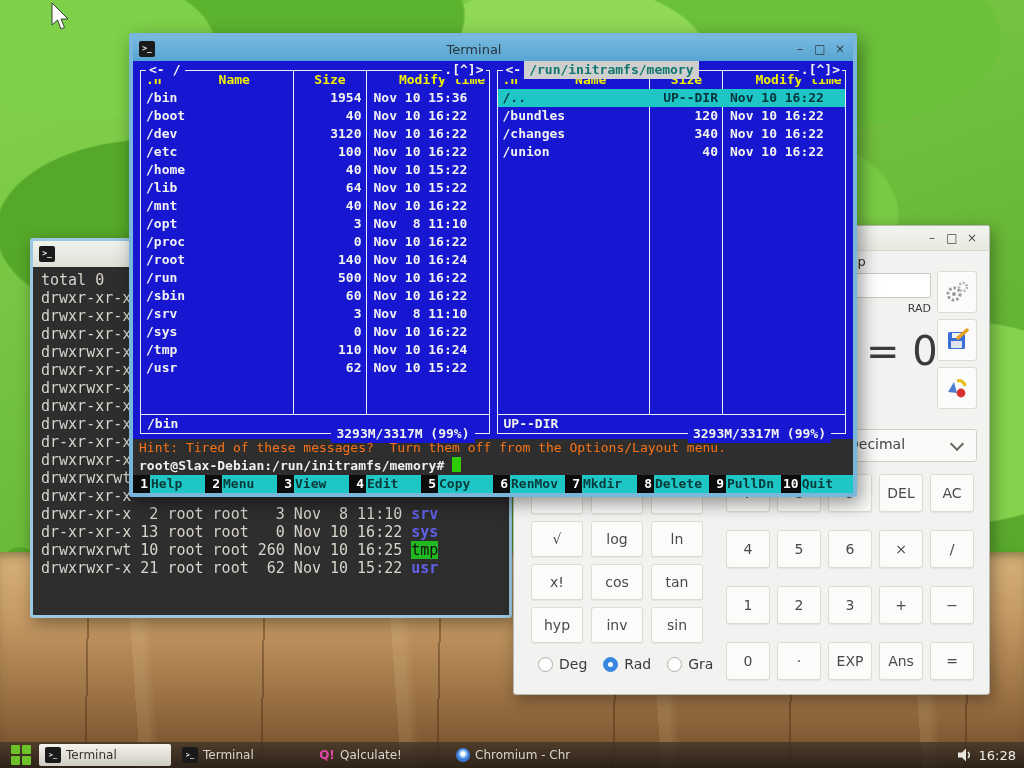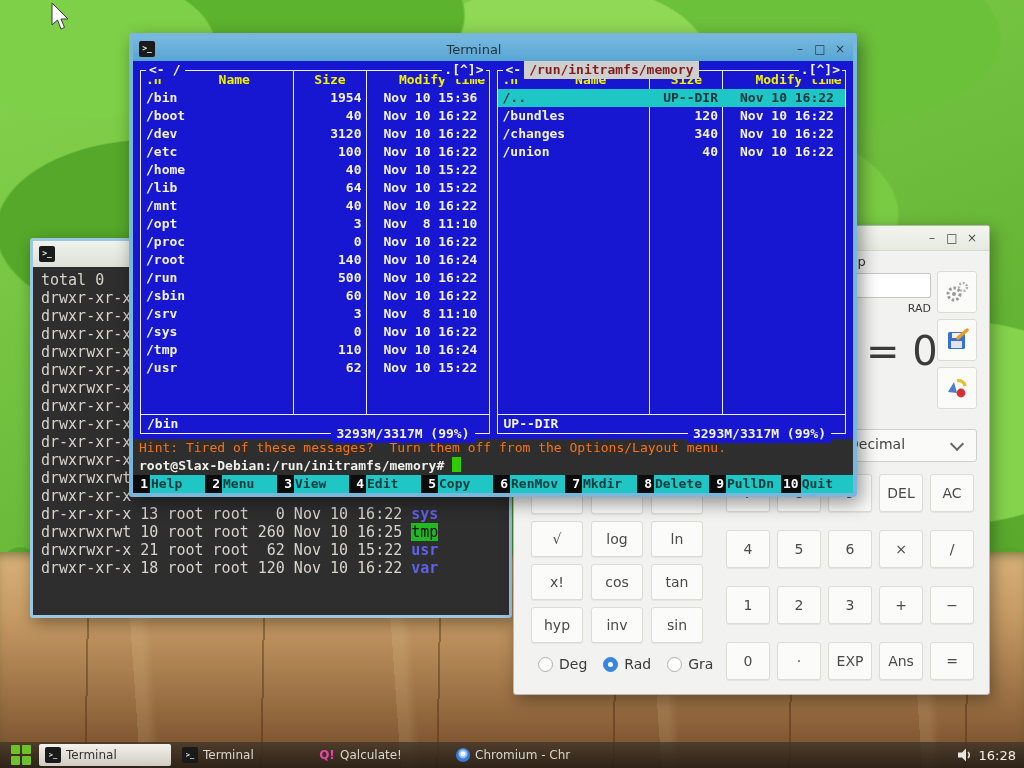--- a/index.html
+++ b/index.html
@@ -102,35 +102,35 @@
   .mc-titlebar .win-controls span{color:#2e3a42;}
   .mc-panels{position:relative;height:378px;background:var(--mc_blue);display:flex;gap:7px;
     padding:9px 7px 0 7px;box-sizing:border-box;flex:none;}
   .mc-panel{flex:1;height:364px;border:1px solid #ededed;position:relative;display:flex;
     flex-direction:column;box-sizing:border-box;}
   .vline{position:absolute;top:0;bottom:19px;width:1px;background:#ededed;z-index:1;}
   .vline.v1{right:195px;}  .vline.v2{right:122px;}
   .mc-path{position:absolute;top:-10px;left:5px;height:18px;line-height:18px;z-index:3;display:flex;}
   .mc-path .p-arrow{background:var(--mc_blue);color:#f2f2f2;padding:0 3px;}
   .mc-path .p-path{background:var(--mc_blue);color:#f2f2f2;padding:0 5px;}
-  .mc-path.active .p-path{background:#cfcfcf;color:#7f1d1d;}
+  .mc-path.active .p-path{background:#cfcfcf;color:#0f766e;}
   .mc-corner{position:absolute;top:-10px;right:3px;height:18px;line-height:18px;z-index:3;
     background:var(--mc_blue);color:#f2f2f2;padding:0 2px;}
   .mc-header{height:18px;display:flex;color:var(--mc_yellow);position:relative;z-index:2;}
   .h-sort{width:34px;padding-left:5px;box-sizing:border-box;}
   .h-name{flex:1;text-align:center;}
   .h-size{width:73px;text-align:center;box-sizing:border-box;}
   .h-mod{width:122px;text-align:center;box-sizing:border-box;padding-left:29px;}
   .mc-list{flex:1;position:relative;overflow:hidden;}
   .mc-rows{position:relative;z-index:2;}
   .mc-row{display:flex;height:18px;color:#f2f2f2;}
   .mc-row.selected{background:var(--mc_cyan);color:#04343c;}
   .c-name{flex:1;padding-left:5px;}
   .c-size{width:73px;text-align:right;padding-right:5px;box-sizing:border-box;}
-  .c-mod{width:122px;padding-left:17px;white-space:pre;box-sizing:border-box;}
+  .c-mod{width:122px;padding-left:7px;white-space:pre;box-sizing:border-box;}
   .mc-status{height:18px;border-top:1px solid #ededed;color:#f2f2f2;padding-left:6px;flex:none;}
   .mc-disk{position:absolute;bottom:-10px;right:14px;height:18px;line-height:18px;z-index:3;
     background:var(--mc_blue);color:#f2f2f2;padding:0 5px;}
   .mc-bottom{background:var(--terminal_bg);flex:1;display:flex;flex-direction:column;}
   .mc-hint{height:18px;padding-left:6px;color:#f97316;white-space:pre;font-weight:normal;}
   .mc-cmd{height:18px;padding-left:6px;color:#f0f0ee;white-space:pre;}
   .cursor-block{display:inline-block;width:9px;height:15px;background:var(--cursor_green);
     vertical-align:-2px;margin-left:8px;}
   .mc-fkeys{height:18px;display:flex;background:#0c0c0c;}
   .fkey{flex:1;display:flex;}
@@ -184,24 +184,24 @@
           <div class="tline plain">drwxr-xr-x</div>
           <div class="tline plain">drwxrwxr-x</div>
           <div class="tline plain">drwxr-xr-x</div>
           <div class="tline plain">drwxr-xr-x</div>
           <div class="tline plain">dr-xr-xr-x</div>
           <div class="tline plain">drwxrwxr-x</div>
           <div class="tline plain">drwxrwxrwt</div>
           <div class="tline plain">drwxr-xr-x</div>
         </div>
       <div>
+          <div class="tline dir"><span class="ltext">drwxr-xr-x  2 root root   3 Nov  8 11:10 </span><span class="lname">srv</span></div>
           <div class="tline dir"><span class="ltext">dr-xr-xr-x 13 root root   0 Nov 10 16:22 </span><span class="lname">sys</span></div>
           <div class="tline tmp"><span class="ltext">drwxrwxrwt 10 root root 260 Nov 10 16:25 </span><span class="lname">tmp</span></div>
           <div class="tline dir"><span class="ltext">drwxrwxr-x 21 root root  62 Nov 10 15:22 </span><span class="lname">usr</span></div>
-          <div class="tline dir"><span class="ltext">drwxr-xr-x 18 root root 120 Nov 10 16:22 </span><span class="lname">var</span></div>
         </div>
     </div>
   </section>
 
   <section class="calc-window">
     <div class="calc-titlebar">
       <div class="win-controls">
         <span>–</span>
         <span>□</span>
         <span>×</span>

